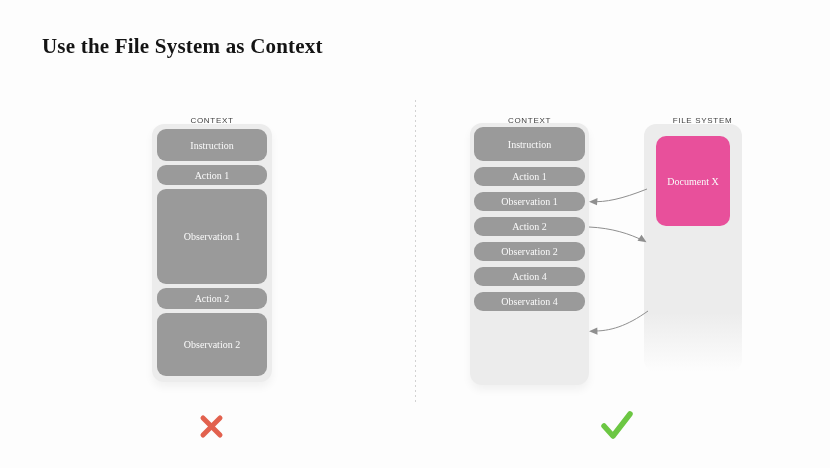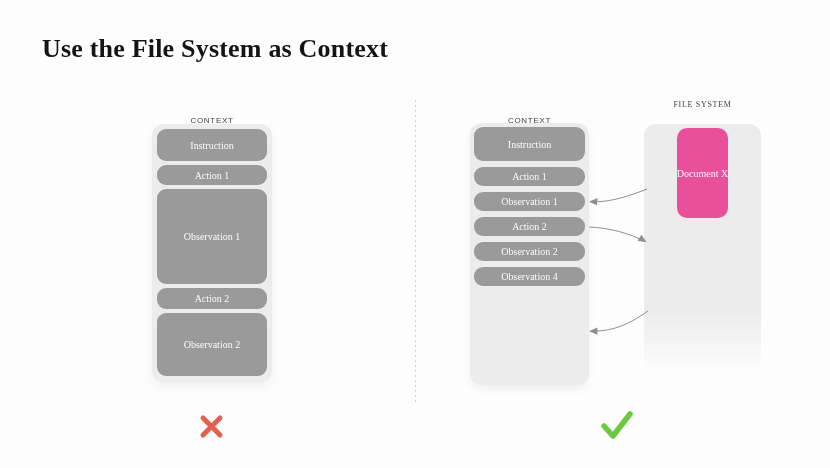--- a/index.html
+++ b/index.html
@@ -16,21 +16,21 @@
   html,body{background:#fff;}
   .canvas{
     position:relative;
     width:830px;height:468px;
     background:var(--bg);
     font-family:"Liberation Serif", serif;
     overflow:hidden;
   }
   .title{
     position:absolute;left:42px;top:34px;
-    font-size:26px;font-weight:700;color:#141414;
+    font-size:21px;font-weight:700;color:#141414;
     letter-spacing:.2px;
     font-family:"Liberation Serif", serif;
   }
   .col-label{
     position:absolute;
     font-family:"Liberation Sans", sans-serif;
     font-size:8px;letter-spacing:.7px;color:var(--label_gray);
     text-align:center;
     margin-top:8px;
   }
@@ -54,24 +54,23 @@
   .lh-act{height:20px;}
   .lh-obs1{height:95px;}
   .lh-act2{height:21px;}
   .lh-obs2{height:63px;}
   
   .rc-container{left:470px;top:123px;width:119px;height:262px;padding:4px;gap:6px;}
   .rh-instr{height:34px;}
   .rh-sm{height:19px;}
   
   .fs-container{
-    left:644px;top:124px;width:117px;height:248px;padding:4px;gap:8px;
+    left:644px;top:124px;width:98px;height:248px;padding:12px;gap:8px;
     background:linear-gradient(180deg, var(--container_gray) 0%, var(--container_gray) 76%, rgba(236,236,236,0) 100%);
     box-shadow:none;
-    align-items:center;
   }
   .fh-doc{height:90px;}
   .fh-file{height:94px;}
   .divider{
     position:absolute;left:415px;top:100px;width:1px;height:302px;
     background:repeating-linear-gradient(180deg,#d2d2d2 0 2px,transparent 2px 5px);
   }
   .overlay{position:absolute;left:0;top:0;pointer-events:none;}
   .verdict{position:absolute;}
 </style>
@@ -95,24 +94,25 @@
   <div class="divider"></div>
 
   <div class="col-label" style="left:470px;top:108px;width:119px;">CONTEXT</div>
 
   <div class="container rc-container">
     <div class="gbox rh-instr">Instruction</div>
     <div class="gbox rh-sm">Action 1</div>
     <div class="gbox rh-sm">Observation 1</div>
     <div class="gbox rh-sm">Action 2</div>
     <div class="gbox rh-sm">Observation 2</div>
+    <div class="gbox rh-sm">Action 4</div>
     <div class="gbox rh-sm">Observation 4</div>
   </div>
 
-  <div class="col-label" style="left:644px;top:92px;width:117px;font-family:Liberation Serif, serif;">FILE SYSTEM</div>
+  <div class="col-label" style="left:644px;top:108px;width:117px;">FILE SYSTEM</div>
 
   <div class="container fs-container">
     <div class="pbox fh-doc">Document X</div>
   </div>
 
   <svg class="overlay" width="830" height="468" viewBox="0 0 830 468">
     <g stroke="#8f8f8f" stroke-width="1" fill="none">
       <path d="M 647 189 C 622 199 605 202.5 592 201.5"></path>
       <path d="M 589 227 C 612 228 630 234 643 240.5"></path>
       <path d="M 648 311 C 627 326 610 331.5 592 331"></path>

